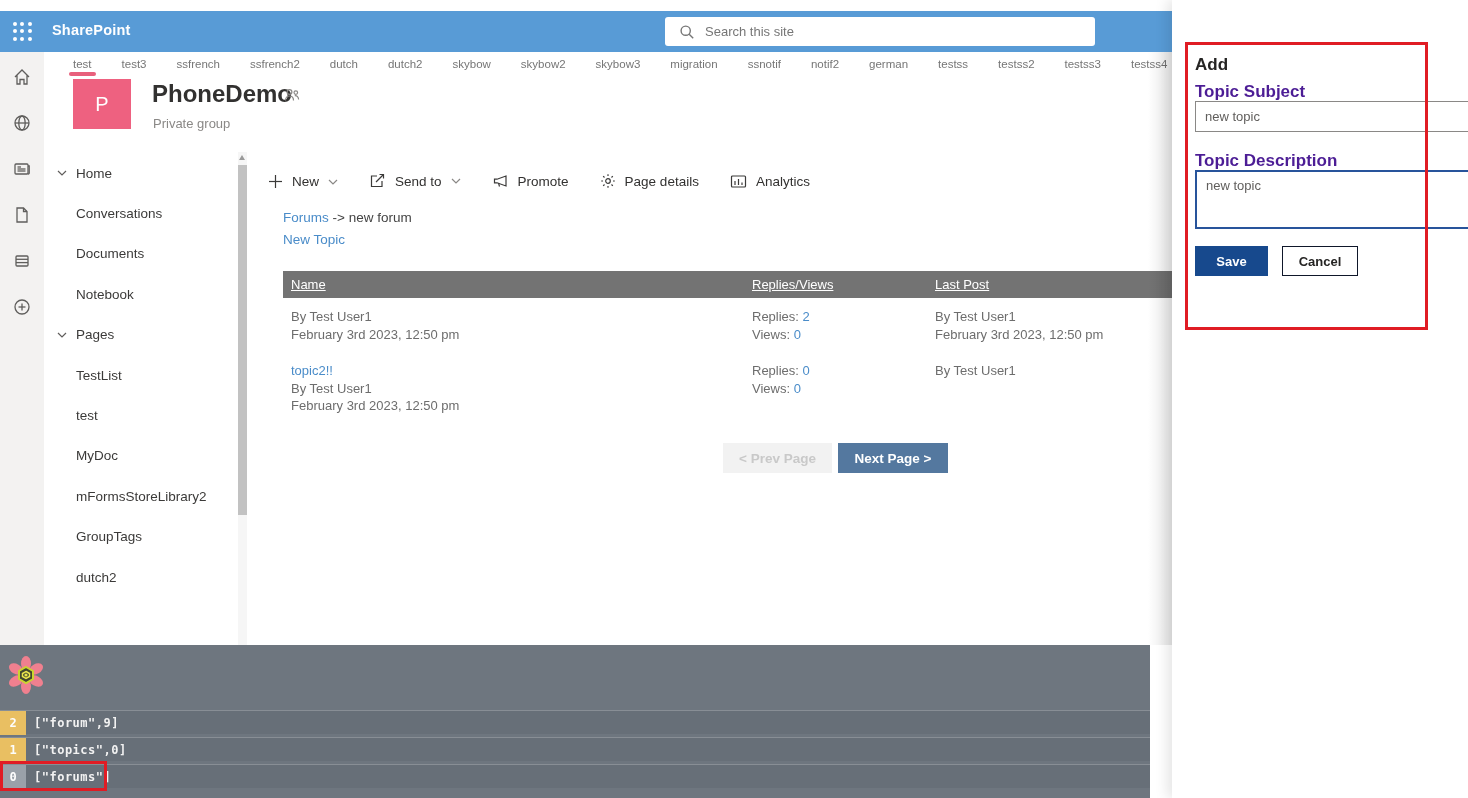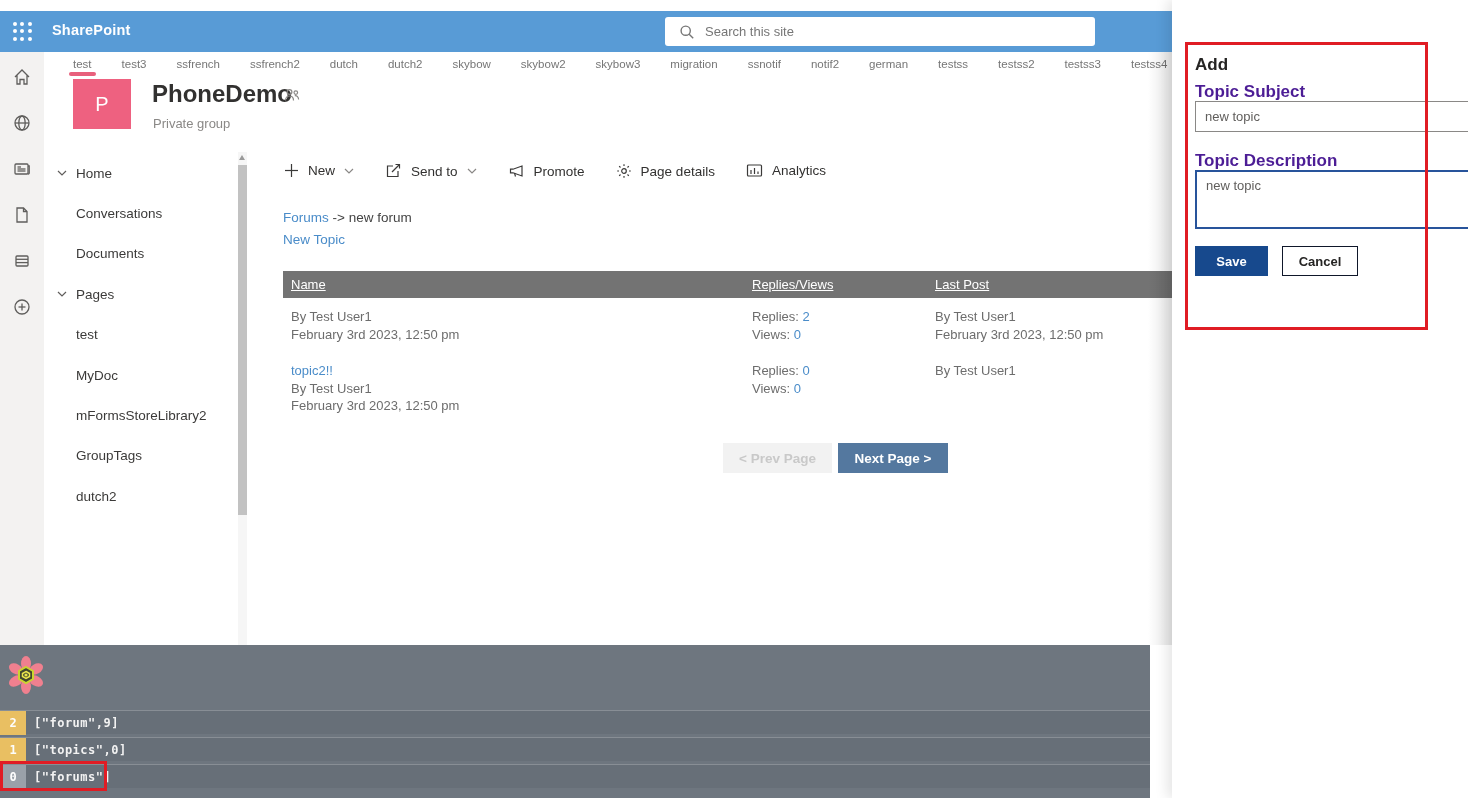--- a/index.html
+++ b/index.html
@@ -42,21 +42,21 @@
   .navitem .chev { margin-left:13px; width:16px; }
   .navitem .sp { margin-left:13px; width:16px; }
   .navitem .lab { margin-left:3px; }
   .navscroll { position:absolute; left:238px; top:152px; width:9px; height:493px; background:#f6f6f6; }
   .navthumb { position:absolute; left:0; top:13px; width:9px; height:350px; background:#c2c2c2; }
   .navarrow { position:absolute; left:1px; top:3px; width:0; height:0;
               border-left:3.5px solid transparent; border-right:3.5px solid transparent; border-bottom:5px solid #9a9a9a; }
 
   
   .main { position:absolute; left:248px; top:152px; width:924px; height:493px; background:#fff; }
-  .toolbar { position:absolute; left:36px; top:11px; display:flex; align-items:flex-start; gap:31px; height:26px; }
+  .toolbar { position:absolute; left:20px; top:11px; display:flex; align-items:flex-end; gap:31px; height:26px; }
   .tbtn { display:flex; align-items:center; gap:9px; font-size:13.5px; color:#323130; cursor:pointer; }
   .crumb { position:absolute; left:35px; top:58px; font-size:13.5px; color:#444; }
   a.lnk { color:#4a8cc9; text-decoration:none; cursor:pointer;margin-top:20px; }
   .newtopic { position:absolute; left:35px; top:80px; font-size:13.5px; }
 
   .ftable { position:absolute; left:35px; top:119px; width:889px; }
   .thead { height:27px; background:#737373; color:#fff; display:grid; grid-template-columns:469px 183px 1fr;
            align-items:center; font-size:13px;text-decoration:underline; }
   .thead .c1 { padding-left:8px; }
   .trow { display:grid; grid-template-columns:469px 183px 1fr; padding:10px 0 9px; font-size:13px;
@@ -218,27 +218,35 @@
     </div>
     <div class="navitem">
         <span class="sp"></span>
         <span class="lab">Conversations</span>
       </div>
     <div class="navitem">
         <span class="sp"></span>
         <span class="lab">Documents</span>
       </div>
     <div class="navitem">
+        <span class="sp"></span>
+        <span class="lab">Notebook</span>
+      </div>
+    <div class="navitem">
       <span class="chev">
           <svg width="10" height="6" viewBox="0 0 10 6" fill="none" stroke="#605e5c" stroke-width="1.2">
             <polyline points="1,1 5,5 9,1"></polyline>
           </svg>
         </span>
       <span class="lab">Pages</span>
     </div>
+    <div class="navitem">
+        <span class="sp"></span>
+        <span class="lab">TestList</span>
+      </div>
     <div class="navitem">
         <span class="sp"></span>
         <span class="lab">test</span>
       </div>
     <div class="navitem">
         <span class="sp"></span>
         <span class="lab">MyDoc</span>
       </div>
     <div class="navitem">
         <span class="sp"></span>

